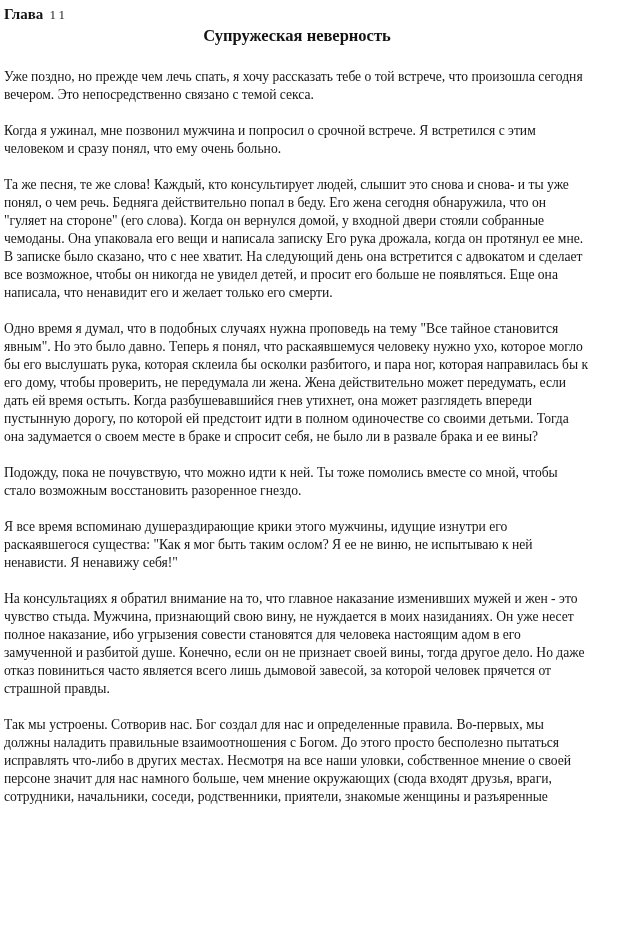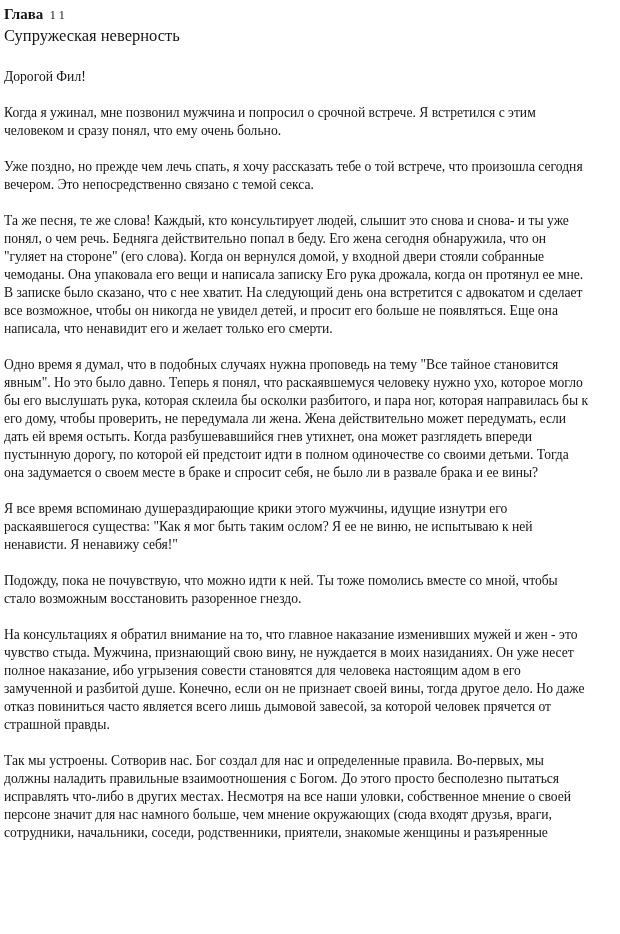--- a/index.html
+++ b/index.html
@@ -27,21 +27,22 @@
     font-weight: bold;
   }
   .chapter-number {
     font-weight: normal;
     font-size: 13px;
     letter-spacing: 3px;
     margin-left: 6px;
     color: #2a2a2a;
   }
   .doc-title {
-    font-weight: normal;
+    text-align: center;
+    font-weight: bold;
     font-size: 16.5px;
     line-height: 20px;
     margin: 0 0 22px 0;
   }
   .salutation {
     font-size: 13.6px;
     line-height: 18px;
     margin: 0 0 18px 0;
   }
   .body-text p {
@@ -55,26 +56,25 @@
 <body>
 
 <div class="page">
 
   <div class="chapter-line">
     <span class="chapter-label">Глава</span><span class="chapter-number">11</span>
   </div>
 
   <h1 class="doc-title">Супружеская неверность</h1>
 
-  <div class="salutation">Дорогой Фил!</div>
 
   <div class="body-text">
+    <p>Уже поздно, но прежде чем лечь спать, я хочу рассказать тебе о той встрече, что произошла сегодня вечером. Это непосредственно связано с темой секса.</p>
     <p>Когда я ужинал, мне позвонил мужчина и попросил о срочной встрече. Я встретился с этим человеком и сразу понял, что ему очень больно.</p>
-    <p>Уже поздно, но прежде чем лечь спать, я хочу рассказать тебе о той встрече, что произошла сегодня вечером. Это непосредственно связано с темой секса.</p>
     <p>Та же песня, те же слова! Каждый, кто консультирует людей, слышит это снова и снова- и ты уже понял, о чем речь. Бедняга действительно попал в беду. Его жена сегодня обнаружила, что он "гуляет на стороне" (его слова). Когда он вернулся домой, у входной двери стояли собранные чемоданы. Она упаковала его вещи и написала записку Его рука дрожала, когда он протянул ее мне. В записке было сказано, что с нее хватит. На следующий день она встретится с адвокатом и сделает все возможное, чтобы он никогда не увидел детей, и просит его больше не появляться. Еще она написала, что ненавидит его и желает только его смерти.</p>
     <p>Одно время я думал, что в подобных случаях нужна проповедь на тему "Все тайное становится явным". Но это было давно. Теперь я понял, что раскаявшемуся человеку нужно ухо, которое могло бы его выслушать рука, которая склеила бы осколки разбитого, и пара ног, которая направилась бы к его дому, чтобы проверить, не передумала ли жена. Жена действительно может передумать, если дать ей время остыть. Когда разбушевавшийся гнев утихнет, она может разглядеть впереди пустынную дорогу, по которой ей предстоит идти в полном одиночестве со своими детьми. Тогда она задумается о своем месте в браке и спросит себя, не было ли в развале брака и ее вины?</p>
+    <p>Подожду, пока не почувствую, что можно идти к ней. Ты тоже помолись вместе со мной, чтобы стало возможным восстановить разоренное гнездо.</p>
     <p>Я все время вспоминаю душераздирающие крики этого мужчины, идущие изнутри его раскаявшегося существа: "Как я мог быть таким ослом? Я ее не виню, не испытываю к ней ненависти. Я ненавижу себя!"</p>
-    <p>Подожду, пока не почувствую, что можно идти к ней. Ты тоже помолись вместе со мной, чтобы стало возможным восстановить разоренное гнездо.</p>
     <p>На консультациях я обратил внимание на то, что главное наказание изменивших мужей и жен - это чувство стыда. Мужчина, признающий свою вину, не нуждается в моих назиданиях. Он уже несет полное наказание, ибо угрызения совести становятся для человека настоящим адом в его замученной и разбитой душе. Конечно, если он не признает своей вины, тогда другое дело. Но даже отказ повиниться часто является всего лишь дымовой завесой, за которой человек прячется от страшной правды.</p>
     <p>Так мы устроены. Сотворив нас. Бог создал для нас и определенные правила. Во-первых, мы должны наладить правильные взаимоотношения с Богом. До этого просто бесполезно пытаться исправлять что-либо в других местах. Несмотря на все наши уловки, собственное мнение о своей персоне значит для нас намного больше, чем мнение окружающих (сюда входят друзья, враги, сотрудники, начальники, соседи, родственники, приятели, знакомые женщины и разъяренные</p>
   </div>
 
 </div>
 
 </body></html>

